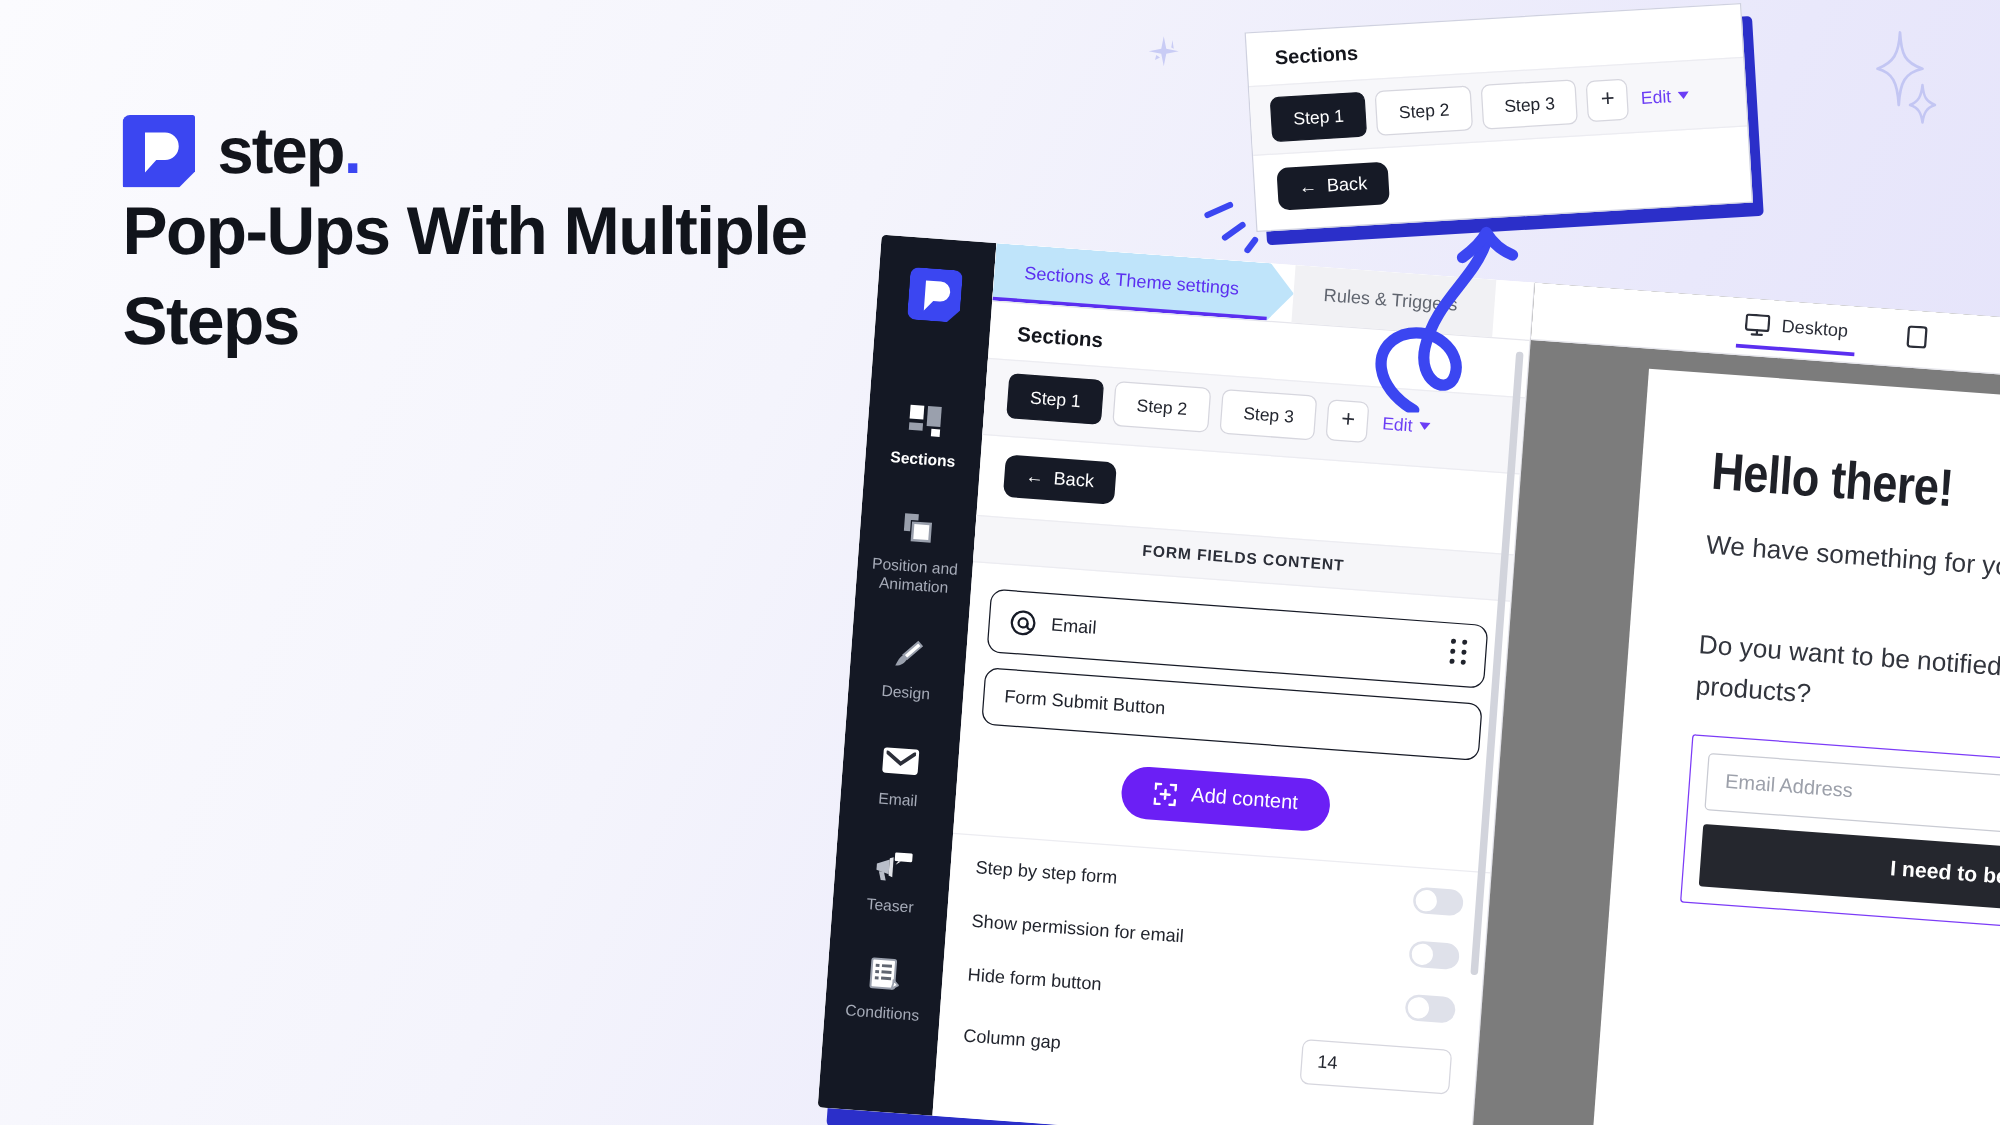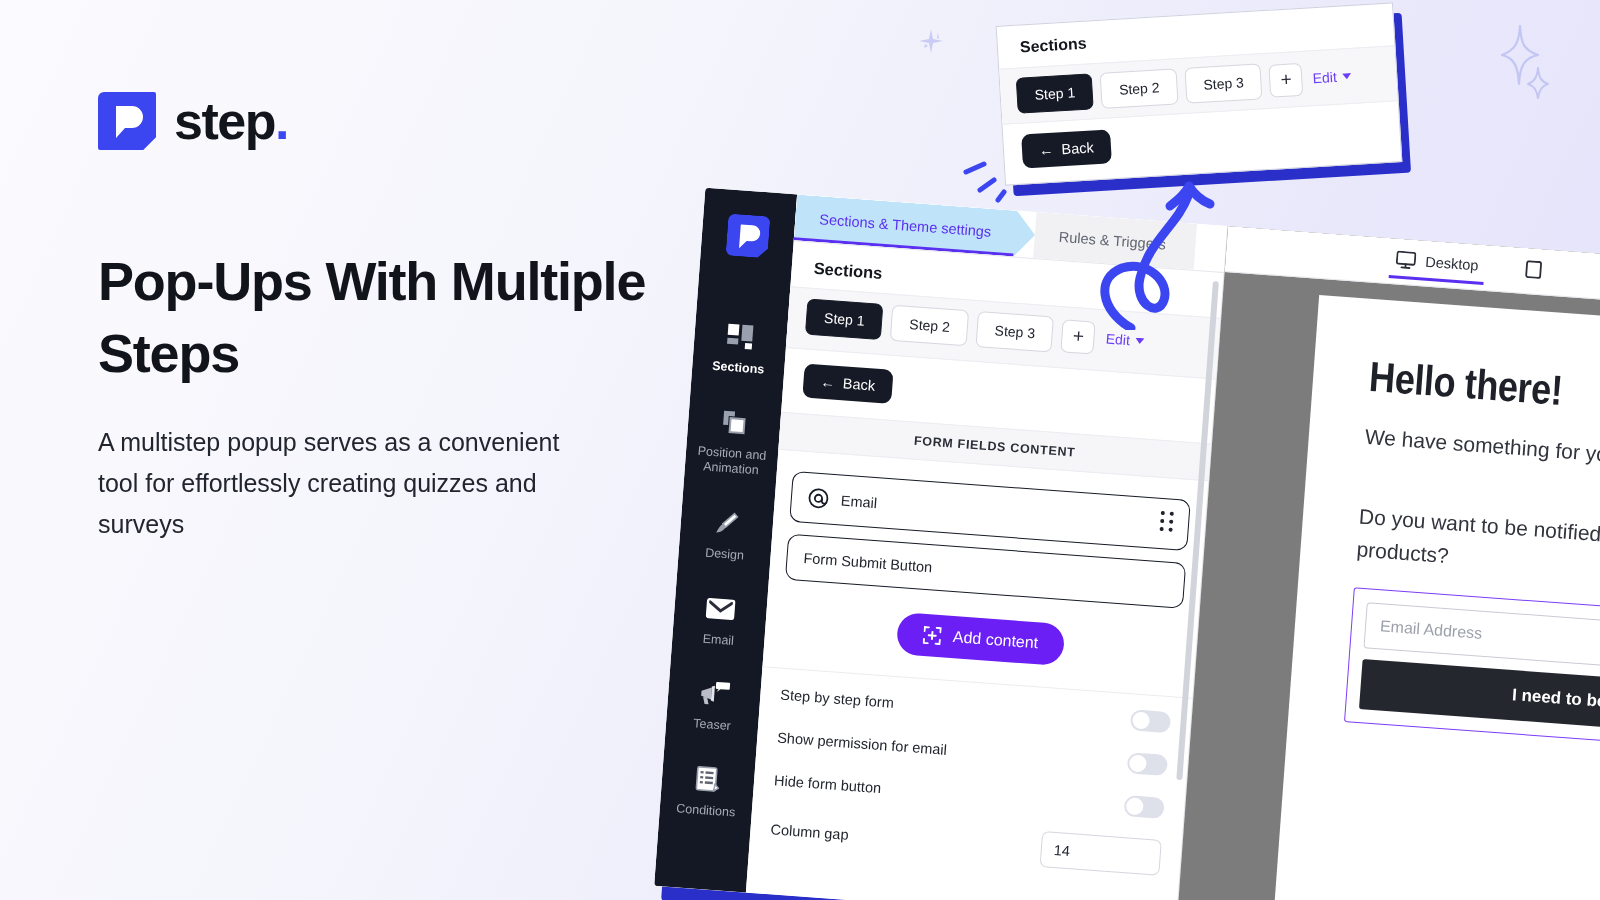--- a/index.html
+++ b/index.html
@@ -22,21 +22,20 @@
     clip-path: polygon(0 0, 100% 0, 100% 78%, 78% 100%, 0 100%);
   }
   .logo-mark svg { position: absolute; inset: 0; }
   .logo-word {
     font-size: 52px; font-weight: 700; color: #13151c;
     letter-spacing: -1.5px; line-height: 1;
   }
   .logo-word .dot { color: #3b46f1; }
 
   h1.headline {
-    margin-top: 96px;
     font-size: 54px; line-height: 1.33; font-weight: 700;
     color: #11141b; letter-spacing: -1.2px; max-width: 580px;
   }
   p.subline {
     margin-top: 32px; font-size: 25px; line-height: 1.65;
     color: #22252e; max-width: 470px; font-weight: 400;
   }
 
   
   .mock-wrap {
@@ -236,21 +235,20 @@
 <div class="left-col">
   <div class="logo-row">
     <div class="logo-mark">
       <svg viewBox="0 0 58 58" width="58" height="58">
         <path d="M18 14 H34 a11 11 0 0 1 0 22 H27 l-9 10 Z" fill="#ffffff"></path>
       </svg>
     </div>
     <div class="logo-word"><span>step</span><span class="dot">.</span></div>
   </div>
   <h1 class="headline">Pop-Ups With Multiple Steps</h1>
-  <p class="subline">A multistep popup serves as a convenient tool for effortlessly creating quizzes and surveys</p>
 </div>
 
 <div class="mock-wrap">
   <div class="mock-shadow"></div>
   <div class="mock">
 
     <div class="side">
       <div class="side-logo">
         <svg viewBox="0 0 42 42" width="42" height="42">
           <path d="M13 10 H25 a8 8 0 0 1 0 16 H20 l-7 8 Z" fill="#ffffff"></path>

